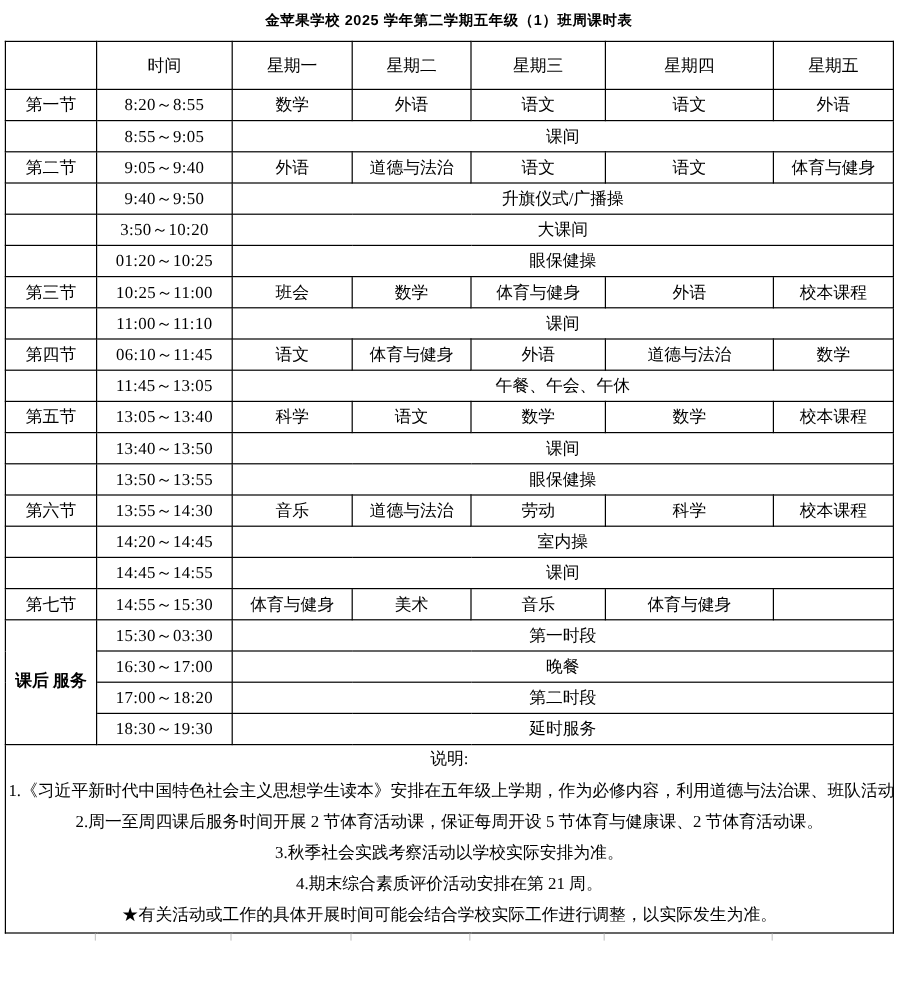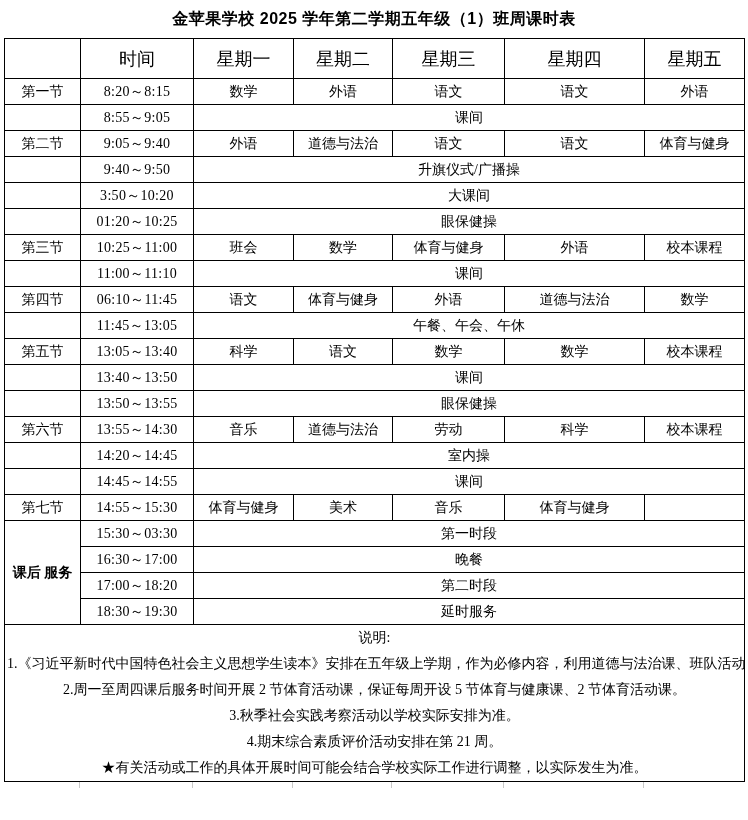--- a/index.html
+++ b/index.html
@@ -4,42 +4,42 @@
 <style>
   * { box-sizing: border-box; margin: 0; padding: 0; }
   html, body { background: #fff; color: #000; }
   body {
     width: 748px;
     font-family: "Liberation Serif", serif;
   }
   .title {
     font-family: "Liberation Sans", sans-serif;
     font-weight: bold;
-    font-size: 16px;
+    font-size: 12px;
     text-align: center;
     padding: 9px 0 8px 0;
     letter-spacing: 0.5px;
   }
   table.timetable {
     border-collapse: collapse;
     table-layout: fixed;
     margin-left: 4px;
     width: 740px;
   }
   table.timetable td {
     border: 1px solid #000;
     text-align: center;
     vertical-align: middle;
     font-size: 14px;
     height: 26px;
     padding: 0 2px;
     overflow: hidden;
     white-space: nowrap;
   }
-  tr.header-row td { height: 40px; font-size: 18px; }
+  tr.header-row td { height: 40px; font-size: 14px; }
   td.time-cell { font-size: 15px; letter-spacing: 0.3px; }
   td.period-cell { font-size: 15px; }
   td.service-cell {
     white-space: pre-line;
     line-height: 24px;
     font-size: 15px;
     font-weight: bold;
   }
   td.notes-cell {
     text-align: left;
@@ -84,21 +84,21 @@
     <td>时间</td>
     <td>星期一</td>
     <td>星期二</td>
     <td>星期三</td>
     <td>星期四</td>
     <td>星期五</td>
   </tr>
 
   <tr>
     <td class="period-cell">第一节</td>
-    <td class="time-cell">8:20～8:15</td>
+    <td class="time-cell">8:20～8:55</td>
     <td class="subject-cell">数学</td>
     <td class="subject-cell">外语</td>
     <td class="subject-cell">语文</td>
     <td class="subject-cell">语文</td>
     <td class="subject-cell">外语</td>
   </tr>
 
   <tr>
     <td class="period-cell"></td>
     <td class="time-cell">8:55～9:05</td>

